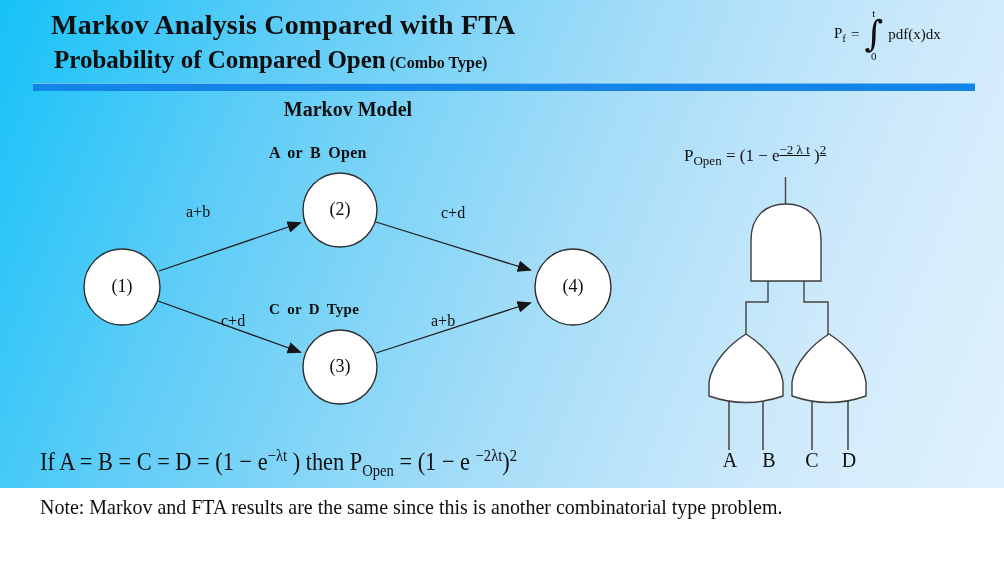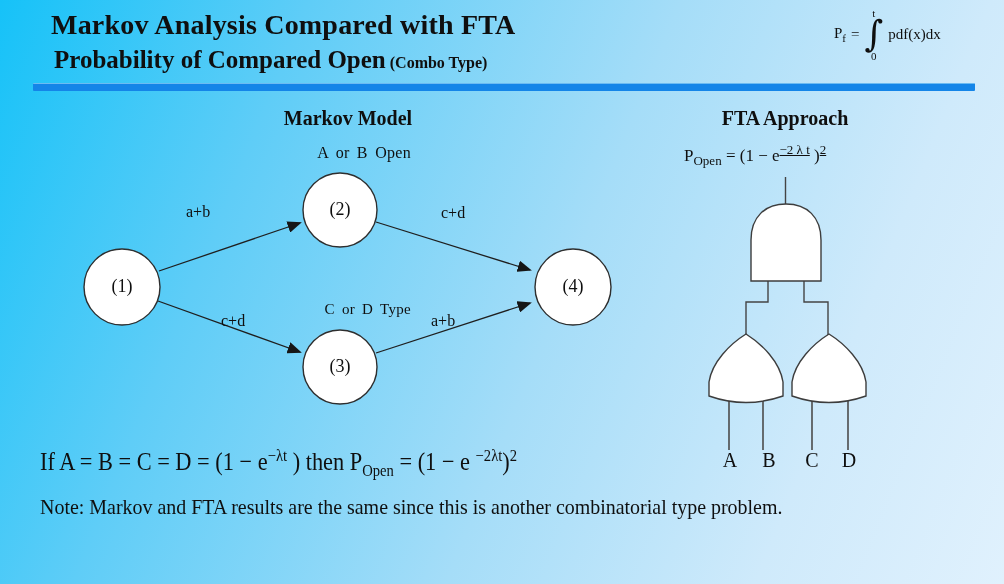--- a/index.html
+++ b/index.html
@@ -1,39 +1,39 @@
 <!DOCTYPE html>
 <html><head>
 <meta charset="utf-8">
 <style>
   html,body{margin:0;padding:0;}
   body{width:1004px;height:584px;overflow:hidden;}
   .slide{
-    position:relative;width:1004px;height:584px;
+    position:relative;width:1004px;height:488px;
     background:linear-gradient(112deg,#16c2f8 0%,#5fcdf7 25%,#a5ddf8 55%,#cfeafb 80%,#e0f1fd 100%);
     font-family:"Liberation Serif","DejaVu Serif",serif;
     color:#0f0f0f;
   }
   .abs{position:absolute;}
   .diagram-layer{position:absolute;left:0;top:0;width:1004px;height:584px;}
 
   .title{left:51px;top:9px;font-size:28px;font-weight:bold;letter-spacing:.2px;white-space:nowrap;}
   .subtitle{left:54px;top:46px;font-size:25px;font-weight:bold;white-space:nowrap;}
   .subtitle .suffix{font-size:16px;font-weight:bold;}
   .rule{left:33px;top:83px;width:942px;height:7px;border-top:1px solid #6cbbf2;border-radius:1px;}
 
   .pf{left:834px;top:7px;display:flex;align-items:center;gap:5px;font-size:15px;}
   .pf sub{font-size:11px;}
   .intcol{display:flex;flex-direction:column;align-items:center;font-size:11px;line-height:1.1;}
   .intglyph{font-size:36px;line-height:.85;font-family:"DejaVu Serif",serif;}
 
-  .h-markov{left:248px;top:107px;width:200px;text-align:center;font-size:20px;font-weight:bold;}
+  .h-markov{left:248px;top:98px;width:200px;text-align:center;font-size:20px;font-weight:bold;}
   .h-fta{left:688px;top:107px;width:194px;text-align:center;font-size:20px;font-weight:bold;}
 
-  .difflabel{letter-spacing:.3px;word-spacing:3px;text-align:right;}
+  .difflabel{letter-spacing:.3px;word-spacing:3px;text-align:left;font-weight:bold;}
   .lbl-s2{left:269px;top:144px;width:142px;font-size:16px;}
   .lbl-s3{left:269px;top:301px;width:142px;font-size:15px;}
   .lbl-s4{left:530px;top:206px;width:85px;font-size:15px;line-height:1.4;white-space:pre-line;}
 
   .state{width:80px;text-align:center;font-size:18px;}
   .st1{left:82px;top:276px;} .st2{left:300px;top:199px;}
   .st3{left:300px;top:356px;} .st4{left:533px;top:276px;}
 
   .edge{font-size:16px;white-space:nowrap;}
   .e12{left:186px;top:203px;} .e13{left:221px;top:312px;}
@@ -101,21 +101,20 @@
     <span>=</span>
     <span class="intcol">
       <span>t</span>
       <span class="intglyph">∫</span>
       <span>0</span>
     </span>
     <span>pdf(x)dx</span>
   </div>
 
   <div class="abs h-markov">Markov Model</div>
-  <div class="abs h-fta">FTA Approach</div>
 
   <div class="abs difflabel lbl-s2">A or B Open</div>
   <div class="abs difflabel lbl-s3">C or D Type</div>
 
   <div class="abs state st1">(1)</div>
   <div class="abs state st2">(2)</div>
   <div class="abs state st3">(3)</div>
   <div class="abs state st4">(4)</div>
 
   <div class="abs edge e12">a+b</div>

